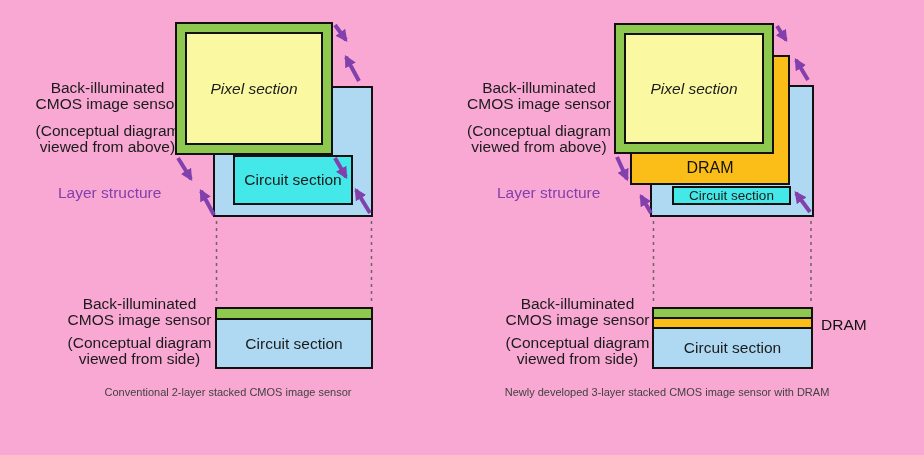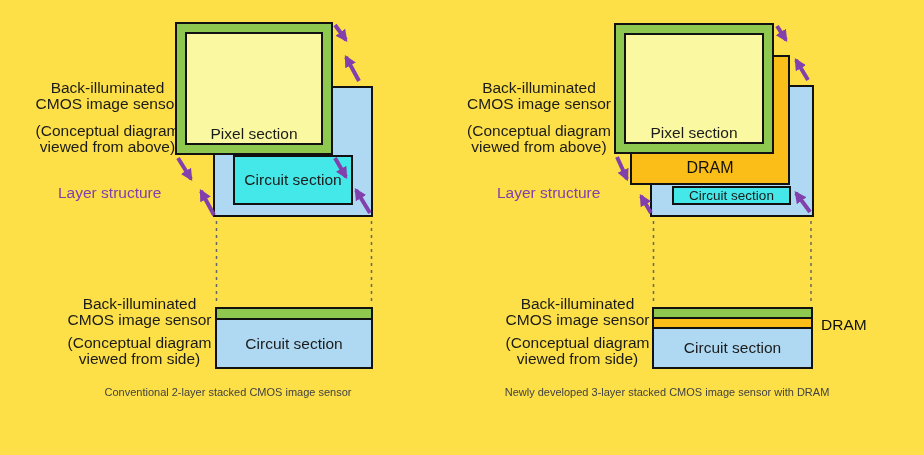--- a/index.html
+++ b/index.html
@@ -1,32 +1,32 @@
 <!DOCTYPE html>
 <html><head>
 <meta charset="utf-8">
 <style>
   html,body{margin:0;padding:0;background:#fff;}
   #canvas{
-    position:relative;width:924px;height:455px;background:#fde047;overflow:hidden;
+    position:relative;width:924px;height:455px;background:#f9a8d4;overflow:hidden;
     font-family:"Liberation Sans", sans-serif;color:#1b1b1b;
   }
   .abs{position:absolute;box-sizing:border-box;}
   
   .blue-sq{background:#AFD9F2;border:2px solid #111;z-index:1;}
   .cyan-rect{background:#45E8E8;border:2px solid #111;z-index:2;
     display:flex;align-items:center;justify-content:center;font-size:15.5px;}
   .cyan-rect.small{font-size:13.5px;}
   .dram-sq{background:#FBBE18;border:2px solid #111;z-index:2;}
   .dram-sq .dram-txt{position:absolute;left:0;right:0;bottom:6px;text-align:center;
     font-size:16px;color:#111;}
   .pixel-sq{background:#8FC84E;border:2px solid #111;padding:8px;z-index:3;}
   .pixel-inner{background:#FAF9A2;border:2px solid #111;width:100%;height:100%;
-    box-sizing:border-box;display:flex;align-items:flex-end;justify-content:center;
-    font-size:15.5px;}
+    box-sizing:border-box;display:flex;align-items:center;justify-content:center;
+    font-size:15.5px;font-style:italic;}
   
   .side-box{border:2px solid #111;display:flex;flex-direction:column;background:#AFD9F2;}
   .layer-green{height:9px;background:#8FC84E;border-bottom:2px solid #111;}
   .layer-green.thin{height:8px;}
   .layer-orange{height:8px;background:#FBBE18;border-bottom:2px solid #111;}
   .layer-blue{flex:1;display:flex;align-items:center;justify-content:center;
     font-size:15.5px;background:#AFD9F2;}
   
   .lblblock{text-align:center;font-size:15.5px;line-height:15.5px;color:#1b1b1b;}
   .lblblock .note{margin-top:12px;}

